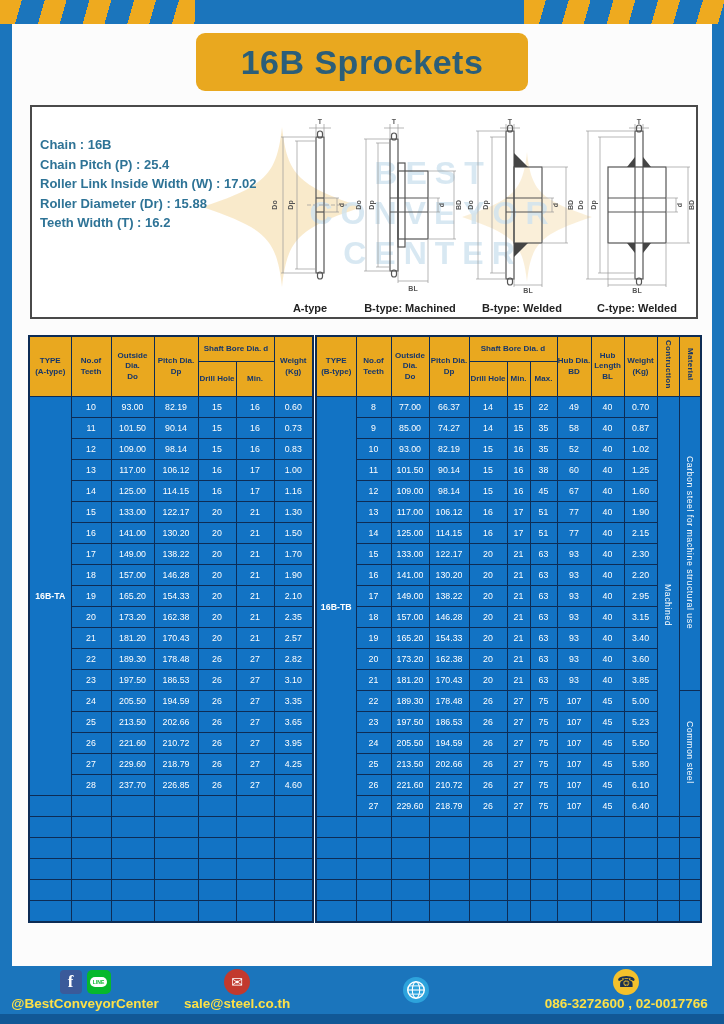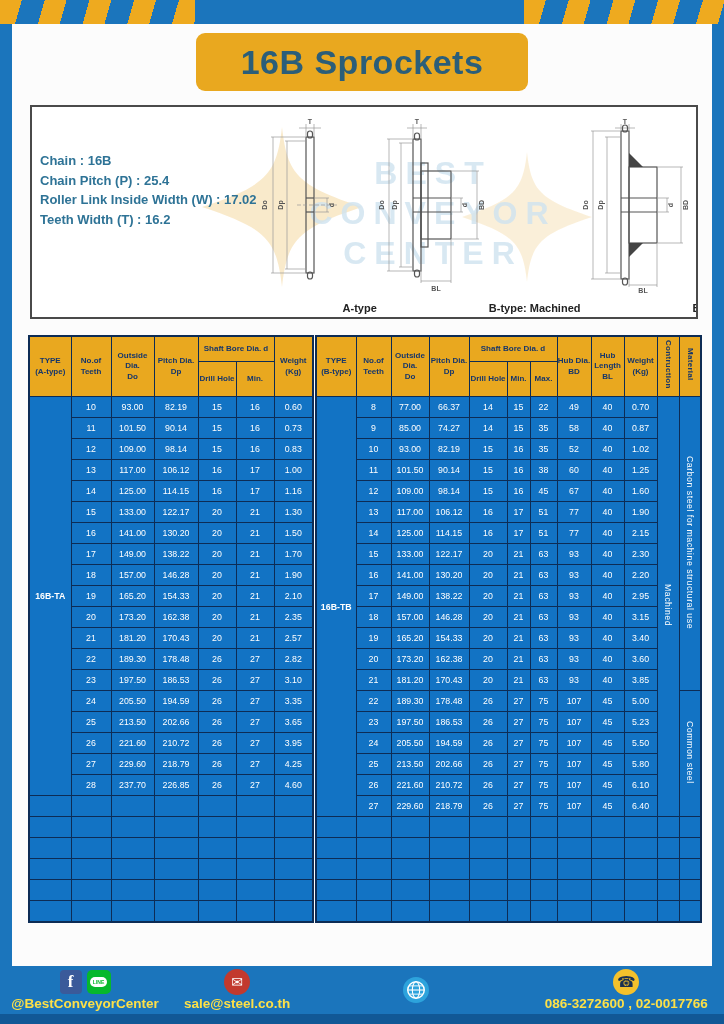--- a/index.html
+++ b/index.html
@@ -13,24 +13,24 @@
   .stripe-seg.right{right:0;width:200px;}
   
   .page{position:absolute;left:12px;top:24px;width:700px;height:942px;background:#fcfcfc;}
   
   .title-banner{position:absolute;left:50%;transform:translateX(-50%);top:9px;width:332px;height:58px;
       background:#e9a81f;display:flex;align-items:center;justify-content:center;border-radius:9px;}
   .title-banner span{font-size:34px;font-weight:bold;color:#2b5e79;letter-spacing:.5px;}
   
   .spec-box{position:absolute;left:18px;top:81px;width:664px;height:210px;border:2px solid #4a4a4a;
       background:#fff;display:flex;overflow:hidden;}
-  .spec-lines{position:relative;z-index:2;width:230px;padding:44px 0 0 8px;font-size:13px;font-weight:bold;
+  .spec-lines{position:relative;z-index:2;width:230px;padding:28px 0 0 8px;font-size:13px;font-weight:bold;
       color:#2e7396;line-height:19.5px;white-space:nowrap;}
   .diagrams{position:relative;z-index:2;flex:1;display:flex;padding-top:10px;}
-  .diagram{display:flex;flex-direction:row;align-items:flex-start;}
+  .diagram{display:flex;flex-direction:column;align-items:center;}
   .diagram-label{margin-top:auto;font-size:11px;color:#222;font-weight:bold;white-space:nowrap;padding-bottom:3px;}
   .dg{stroke:#555;fill:none;stroke-width:1.2;}
   .dgf{fill:#444;stroke:none;}
   .dim{stroke:#999;fill:none;stroke-width:.7;}
   .dt{fill:#555;font-size:7px;font-weight:bold;}
   
   .watermark{position:absolute;z-index:1;left:150px;top:26px;right:12px;bottom:24px;display:flex;
       flex-direction:column;justify-content:center;text-align:center;color:#cfe3f0;font-weight:bold;
       font-size:32px;letter-spacing:8px;line-height:40px;opacity:.8;}
   .wm-star{position:absolute;z-index:0;opacity:.55;}
@@ -91,20 +91,21 @@
       <div class="watermark">
         <div>BEST</div>
         <div>CONVEYOR</div>
         <div>CENTER</div>
       </div>
 
       <div class="spec-lines">
         <div>Chain  :  16B</div>
         <div>Chain Pitch (P)  :  25.4</div>
         <div>Roller Link Inside Width (W)  :  17.02</div>
+        <div>Roller Diameter (Dr)  : 15.88</div>
         <div>Teeth Width (T)  :  16.2</div>
       </div>
 
       <div class="diagrams">
 
         <div class="diagram" style="flex:0 0 88px;">
           <svg width="86" height="176" viewBox="0 0 86 176">
             <text class="dt" x="53" y="7" text-anchor="middle">T</text>
             <line class="dim" x1="42" y1="11" x2="64" y2="11"></line>
             <line class="dim" x1="49" y1="7" x2="49" y2="19"></line>

